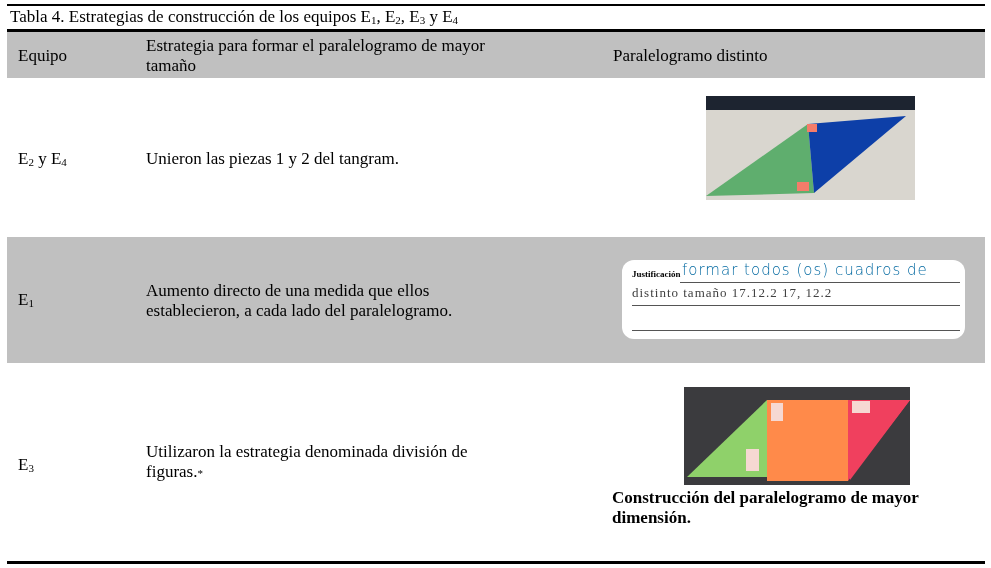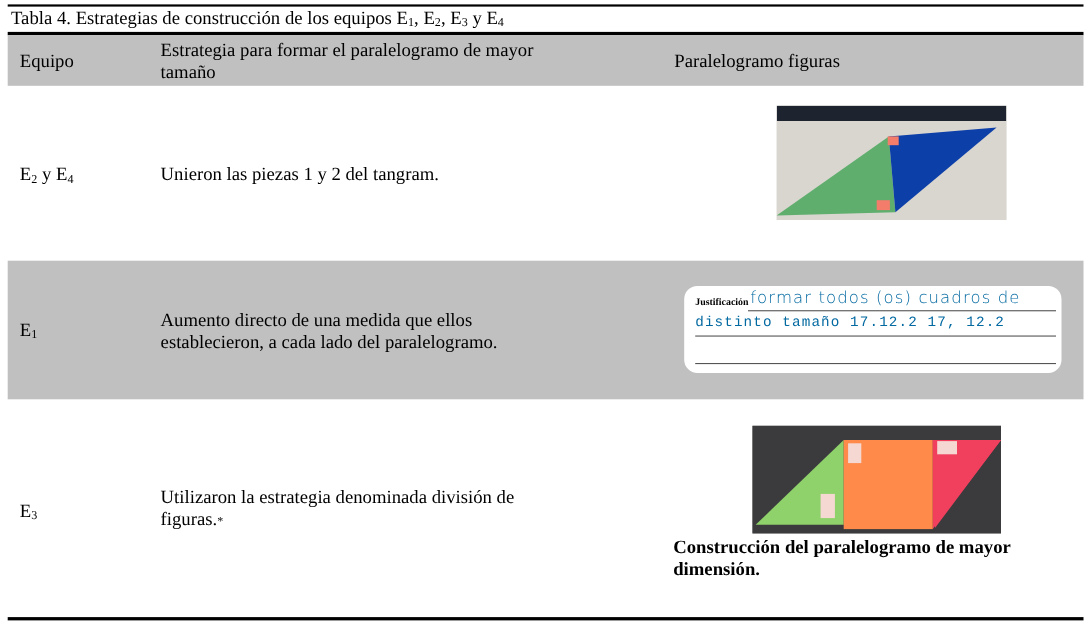--- a/index.html
+++ b/index.html
@@ -25,21 +25,21 @@
 <div class="abs title">
   <span>Tabla 4. Estrategias de construcción de los equipos E</span><sub>1</sub><span>, E</span><sub>2</sub><span>, E</span><sub>3</sub><span> y E</span><sub>4</sub>
 </div>
 
 <div class="abs header-band"></div>
 <div class="abs txt" style="left:18px;top:46px;">Equipo</div>
 <div class="abs txt" style="left:146px;top:36px;">
   <div>Estrategia para formar el paralelogramo de mayor</div>
   <div>tamaño</div>
 </div>
-<div class="abs txt" style="left:613px;top:46px;">Paralelogramo figuras</div>
+<div class="abs txt" style="left:613px;top:46px;">Paralelogramo distinto</div>
 
 <div class="abs txt" style="left:18px;top:149px;">
   <span>E</span><sub>2</sub><span> y E</span><sub>4</sub>
 </div>
 <div class="abs txt" style="left:146px;top:149px;">Unieron las piezas 1 y 2 del tangram.</div>
 <div class="photo" style="left:706px;top:96px;width:209px;height:104px;background:#d8d5ce;">
   <svg width="209" height="104" viewBox="0 0 209 104">
     <rect x="0" y="0" width="209" height="14" fill="#1d2430"></rect>
     <rect x="0" y="14" width="209" height="90" fill="#d9d6cf"></rect>
     <polygon points="0,100 102,28 108,97" fill="#5fae6e"></polygon>
@@ -54,21 +54,21 @@
   <span>E</span><sub>1</sub>
 </div>
 <div class="abs txt" style="left:146px;top:281px;">
   <div>Aumento directo de una medida que ellos</div>
   <div>establecieron, a cada lado del paralelogramo.</div>
 </div>
 <div class="photo" style="left:622px;top:260px;width:343px;height:79px;background:#fff;border-radius:12px;">
   <div class="abs" style="left:10px;top:9px;font-size:9px;font-weight:bold;">Justificación</div>
   <div class="abs" style="left:60px;top:1px;font-family:'DejaVu Sans', sans-serif;font-size:15px;color:#0369a1;letter-spacing:1px;font-weight:200;white-space:nowrap;">formar todos (os) cuadros de</div>
   <div class="abs" style="left:58px;top:22px;width:280px;height:1px;background:#555;"></div>
-  <div class="abs" style="left:10px;top:25px;font-family:Liberation Mono, monospace;font-size:13px;color:#0369a1;letter-spacing:1px;white-space:nowrap;">distinto tamaño 17.12.2 17, 12.2</div>
+  <div class="abs" style="left:10px;top:25px;font-family:Liberation Serif, serif;font-size:13px;color:#404040;letter-spacing:1px;white-space:nowrap;">distinto tamaño 17.12.2 17, 12.2</div>
   <div class="abs" style="left:10px;top:45px;width:328px;height:1px;background:#555;"></div>
   <div class="abs" style="left:10px;top:70px;width:328px;height:1px;background:#555;"></div>
 </div>
 
 <div class="abs txt" style="left:18px;top:455px;">
   <span>E</span><sub>3</sub>
 </div>
 <div class="abs txt" style="left:146px;top:442px;">
   <div>Utilizaron la estrategia denominada división de</div>
   <div><span>figuras.</span><span style="font-size:11px;">*</span></div>

